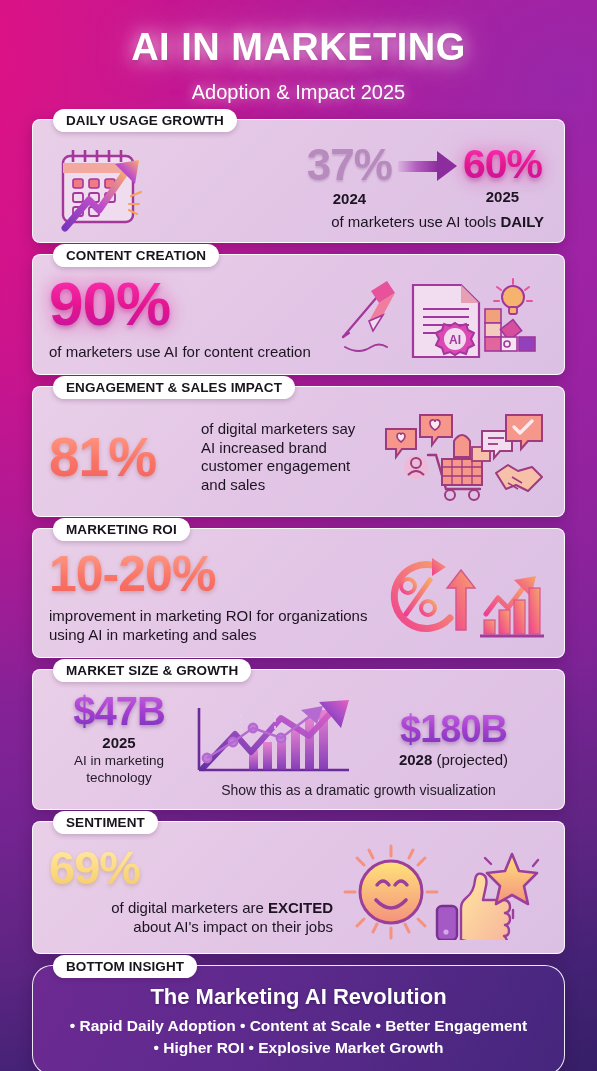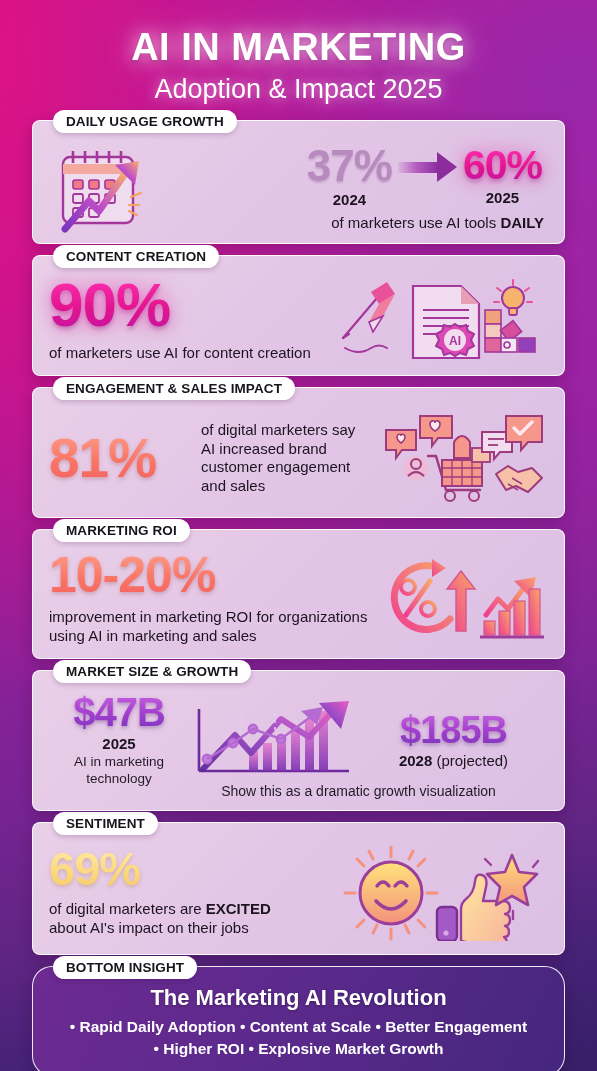--- a/index.html
+++ b/index.html
@@ -24,21 +24,21 @@
   .page { width:597px; height:1071px; position:relative; }
 
   
   .header { text-align:center; padding-top:28px; }
   .title {
     font-size:38px; font-weight:bold; letter-spacing:.5px; color:#ffffff;
     text-shadow:0 0 18px rgba(255,255,255,.75), 0 0 38px rgba(255,170,230,.6), 0 2px 4px rgba(80,0,60,.35);
     line-height:1.02;
   }
   .subtitle {
-    margin-top:7px; font-size:27px; color:#ffffff; font-weight:400;
+    margin-top:14px; font-size:20px; color:#ffffff; font-weight:400;
     text-shadow:0 0 12px rgba(255,255,255,.55), 0 0 26px rgba(255,180,235,.45);
   }
 
   
   .cards { padding:15px 32px 0 32px; }
   .card {
     position:relative;
     border-radius:8px;
     border:1.6px solid rgba(255,255,255,.92);
     background:linear-gradient(135deg, #e9cfe8 0%, #e3c6e6 45%, #dcc0e4 100%);
@@ -369,36 +369,36 @@
             </g>
             <path d="M18 58 L44 42 L64 28 L92 38 L124 14" fill="none" stroke="#b46ad0" stroke-width="2.4"></path>
             <path d="M112 10 l22 -4 -6 18 z" fill="#b46ad0"></path>
             <g stroke="#e7cdf0" stroke-width="1.6" stroke-dasharray="3 4">
               <line x1="52" y1="14" x2="52" y2="32"></line>
                 <line x1="86" y1="12" x2="86" y2="30"></line>
             </g>
           </svg>
         </div>
         <div class="flexfill" style="text-align:center;">
-          <div class="stat stat-violet" style="font-size:38px;">$185B</div>
+          <div class="stat stat-violet" style="font-size:38px;">$180B</div>
           <div class="yearlbl" style="margin-top:4px;">
             <span>2028</span>
             <span style="font-weight:normal;">(projected)</span>
           </div>
         </div>
       </div>
       <div class="small-sub" style="font-size:14px;margin-top:-4px;padding-left:120px;">Show this as a dramatic growth visualization</div>
     </div>
 
     <div class="card">
       <div class="pill">SENTIMENT</div>
       <div class="row" style="margin-top:2px;">
         <div class="flexfill">
           <div class="stat stat-gold">69%</div>
-          <div class="caption" style="margin-top:8px;">
+          <div class="caption" style="margin-top:8px;text-align:right;">
             <span>of digital marketers are </span><b>EXCITED</b><br>
             <span>about AI's impact on their jobs</span>
           </div>
         </div>
         <div style="width:215px;flex:none;">
           <svg class="ic" width="212" height="96" viewBox="0 0 212 96">
             <defs>
               <linearGradient id="g6" x1="0" y1="0" x2="0" y2="1">
                 <stop offset="0" stop-color="#ffe27a"></stop>
                   <stop offset="1" stop-color="#f4927e"></stop>

